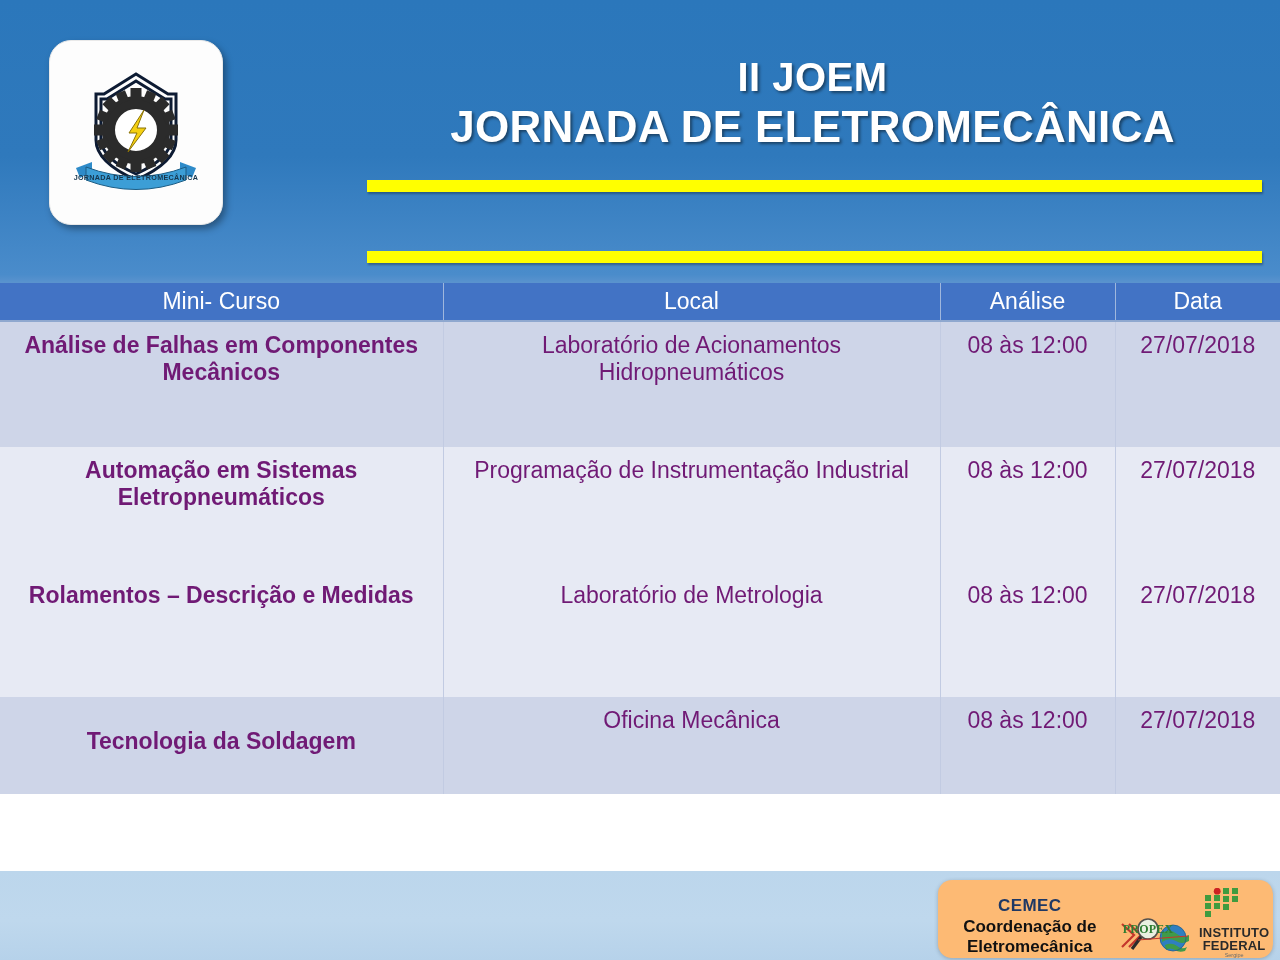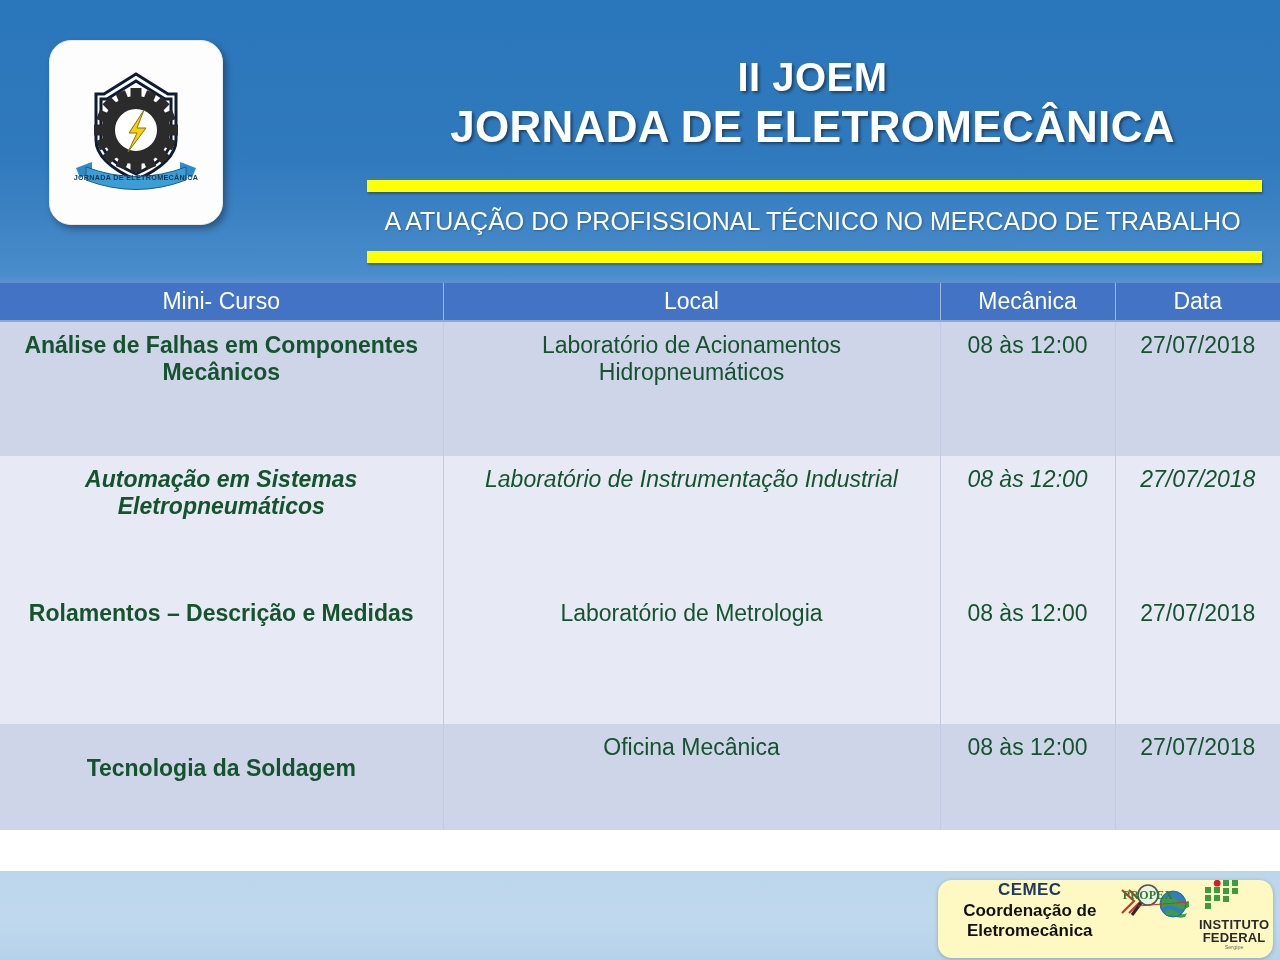--- a/index.html
+++ b/index.html
@@ -121,58 +121,58 @@
     height: 37px;
     padding: 0 4px;
     vertical-align: middle;
     border-right: 1px solid #9fb7dd;
     border-bottom: 2px solid #8fa8cf;
   }
   table.schedule thead th:last-child { border-right: none; margin-left: 28px; }
 
   table.schedule tbody td {
     font-size: 23px;
-    color: #14532d;
+    color: #701a75;
     text-align: center;
     vertical-align: top;
-    padding: 10px 10px 16px 10px;
+    padding: 10px 10px 7px 10px;
     border-right: 1px solid #c2cbe2;
     line-height: 1.18;
   }
   table.schedule tbody td:last-child { border-right: none; }
   table.schedule tbody td.course {
     font-weight: bold;
   }
   table.schedule tbody tr.odd td { background: #ced5e8; }
   table.schedule tbody tr.even td { background: #e7eaf4; }
   table.schedule tbody tr td.nowrapcell { white-space: nowrap; }
 
   table.schedule tbody tr.r1 td { height: 108px; }
-  table.schedule tbody tr.r2 td { height: 108px; font-style: italic; }
+  table.schedule tbody tr.r2 td { height: 108px; }
   table.schedule tbody tr.r3 td { height: 108px; }
   table.schedule tbody tr.r4 td { height: 108px; }
   table.schedule tbody tr.r5 td { height: 80px; }
   table.schedule tbody tr.r5 td.course { vertical-align: middle; padding-top: 0; }
 
   
   .footer {
     position: absolute;
     left: 0; top: 871px;
     width: 1280px; height: 89px;
     background: linear-gradient(to bottom, #bcd6ec 0%, #bfd8ed 55%, #b6d2ea 100%);
   }
   .footer-card {
     position: absolute;
     left: 938px; top: 880px;
     width: 335px; height: 78px;
-    background: #fef9c3;
+    background: #fdba74;
     border-radius: 14px;
     box-shadow: 0 1px 4px rgba(0,0,0,0.22);
     display: flex;
-    align-items: flex-start;
+    align-items: flex-end;
   }
   .cemec-block {
     width: 172px;
     text-align: center;
     padding-left: 6px;
     color: #0f0f0f;
     line-height: 1.22;
   }
   .cemec-title {
     color: #1f3864;
@@ -269,50 +269,49 @@
             <text x="66" y="112" text-anchor="middle" font-family="'Liberation Sans', sans-serif" font-size="7.2" font-weight="bold" fill="#16364d" letter-spacing="0.3">JORNADA DE ELETROMECÂNICA</text>
           </g>
         </svg>
       </div>
     </div>
 
     <div class="title-main">II JOEM</div>
     <div class="title-sub">JORNADA DE ELETROMECÂNICA</div>
 
     <div class="yellow-bar top"></div>
-    <div class="title-theme">A ATUAÇÃO DO PROFISSIONAL TÉCNICO NO MERCADO DE TRABALHO</div>
     <div class="yellow-bar bottom"></div>
   </div>
 
   <div class="table-wrap">
     <table class="schedule">
       <colgroup>
         <col class="c1">
           <col class="c2">
           <col class="c3">
           <col class="c4">
       </colgroup>
       <thead>
         <tr>
           <th>Mini- Curso</th>
           <th>Local</th>
-          <th>Mecânica</th>
+          <th>Análise</th>
           <th>Data</th>
         </tr>
       </thead>
       <tbody>
         <tr class="odd r1">
           <td class="course">Análise de Falhas em Componentes Mecânicos</td>
           <td>Laboratório de Acionamentos Hidropneumáticos</td>
           <td class="nowrapcell">08 às 12:00</td>
           <td class="nowrapcell">27/07/2018</td>
         </tr>
         <tr class="even r2">
           <td class="course">Automação em Sistemas Eletropneumáticos</td>
-          <td>Laboratório de Instrumentação Industrial</td>
+          <td>Programação de Instrumentação Industrial</td>
           <td class="nowrapcell">08 às 12:00</td>
           <td class="nowrapcell">27/07/2018</td>
         </tr>
         <tr class="even r4">
           <td class="course">Rolamentos – Descrição e Medidas</td>
           <td>Laboratório de Metrologia</td>
           <td class="nowrapcell">08 às 12:00</td>
           <td class="nowrapcell">27/07/2018</td>
         </tr>
         <tr class="odd r5">

